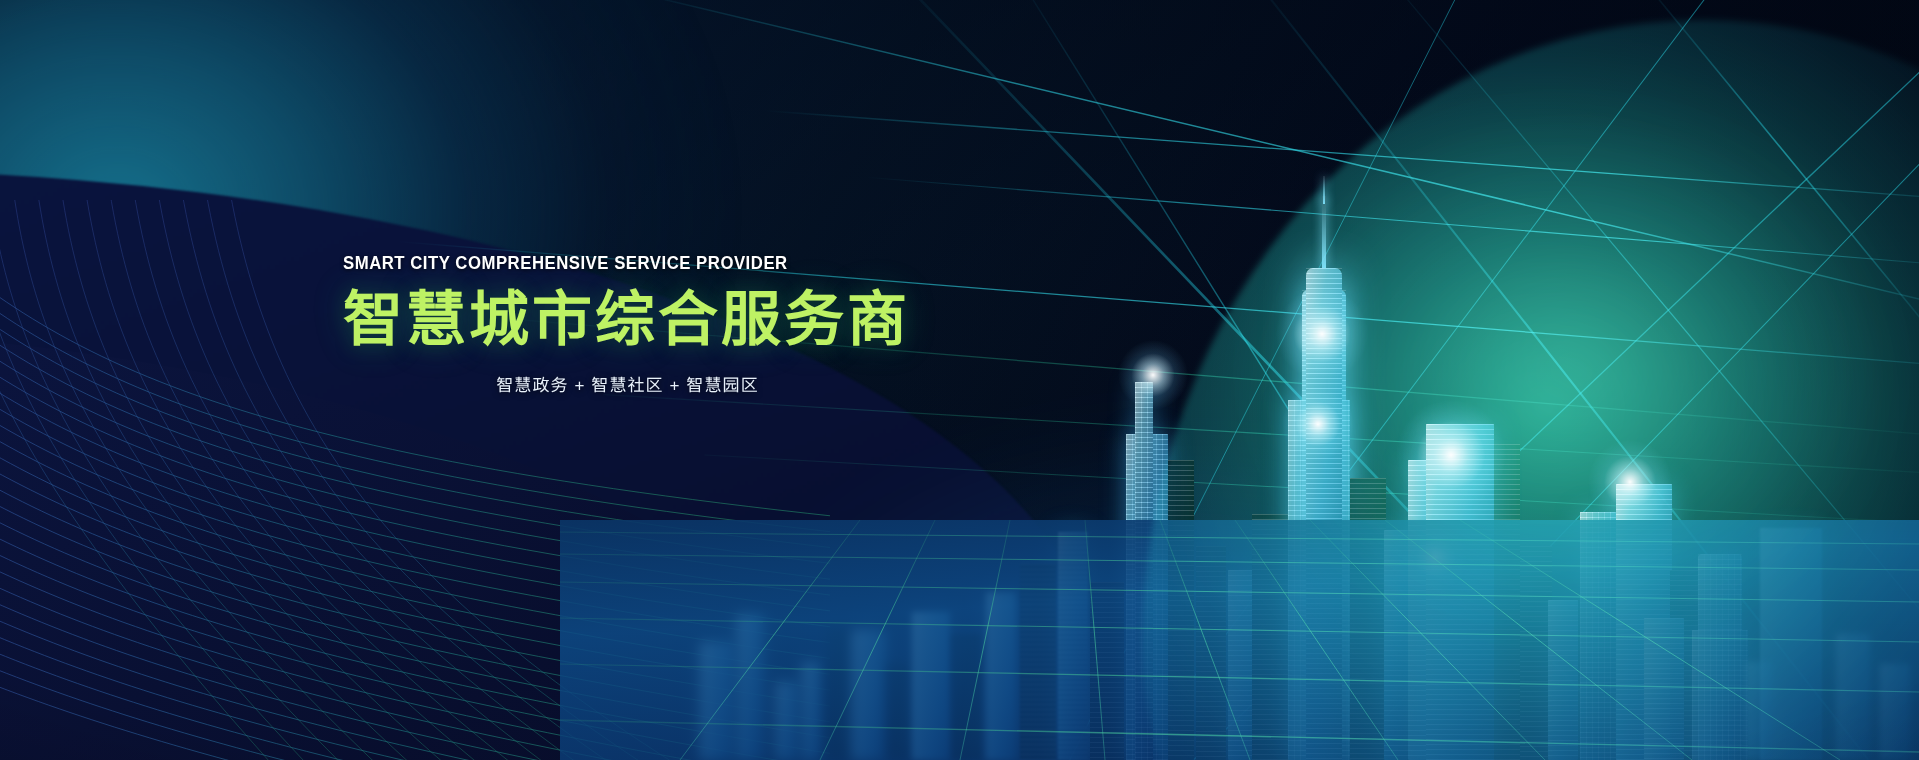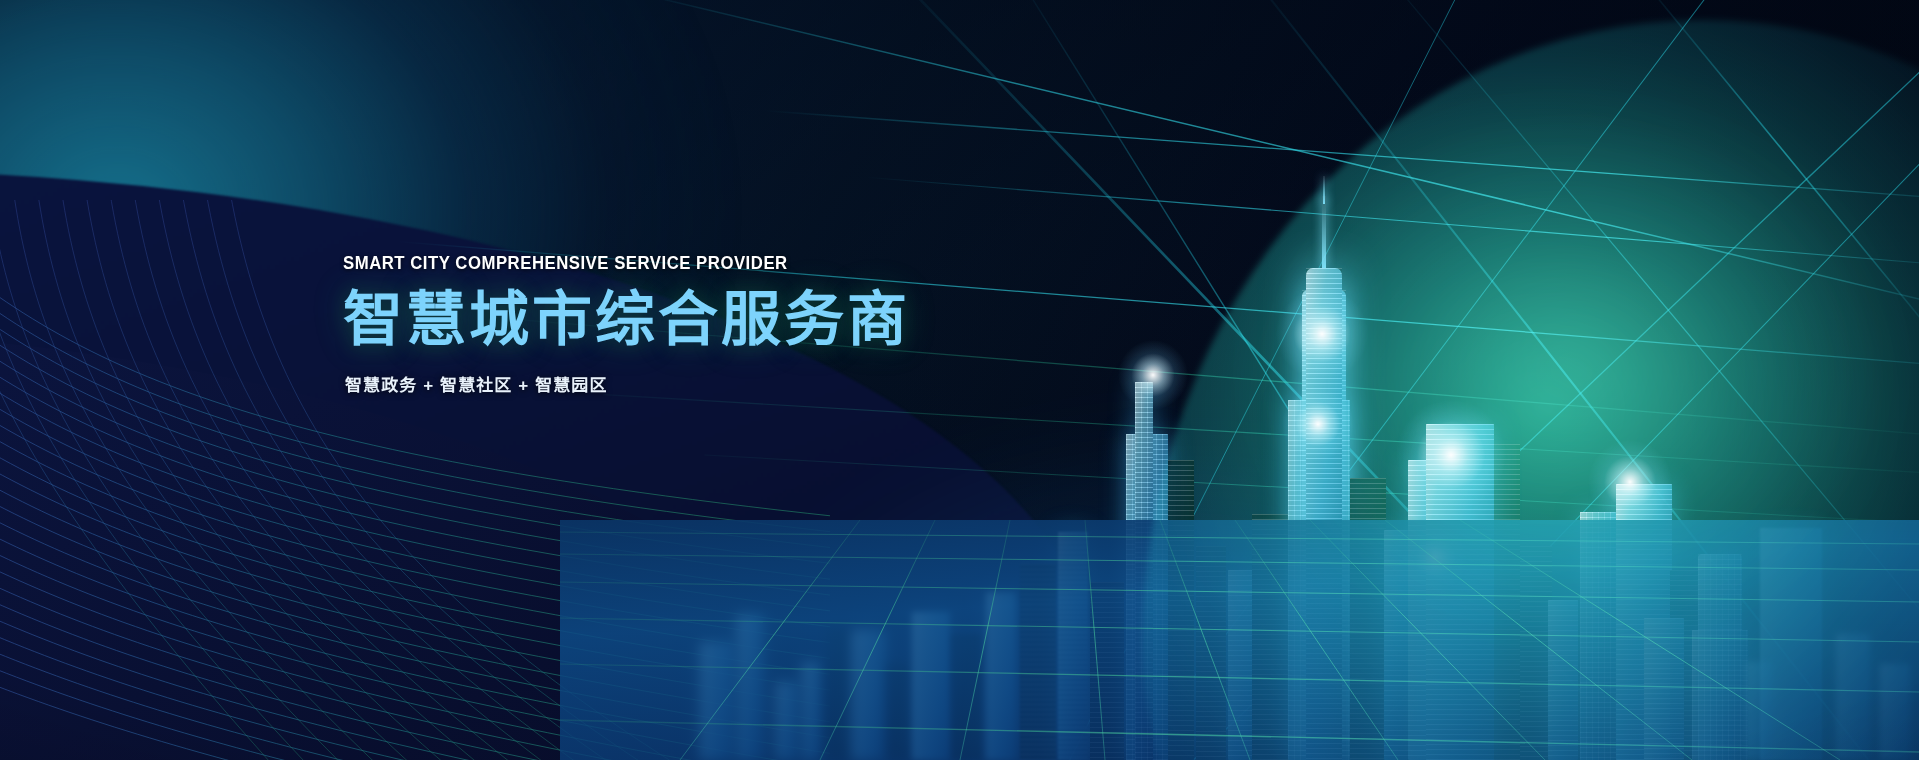--- a/index.html
+++ b/index.html
@@ -233,35 +233,36 @@
     transform: scaleX(0.88);
     transform-origin: left center;
     text-shadow: 0 1px 5px rgba(0,0,0,0.75);
     margin: 0;
   }
   .headline {
     font-family: "Liberation Sans", "DejaVu Sans", sans-serif;
     font-size: 60px;
     font-weight: 700;
     letter-spacing: 3px;
-    color: #7dd3fc;
+    color: #bef264;
     margin: 14px 0 0 0;
     white-space: nowrap;
     line-height: 1.08;
     text-shadow: 0 2px 16px rgba(10,60,50,0.65), 0 0 34px rgba(46,203,139,0.28);
   }
   .tagline {
     font-family: "Liberation Sans", "DejaVu Sans", sans-serif;
     font-size: 17px;
-    font-weight: 700;
+    font-weight: 400;
     letter-spacing: 1.1px;
     color: #e9f2fb;
     margin: 18px 0 0 2px;
     white-space: nowrap;
     text-shadow: 0 1px 6px rgba(0,0,0,0.8);
+    text-align: center;
   }
   .vignette {
     position: absolute;
     inset: 0;
     pointer-events: none;
     background:
       radial-gradient(130% 120% at 50% 46%, rgba(0,0,0,0) 52%, rgba(0,0,0,0.40) 88%, rgba(0,0,0,0.62) 100%);
   }
 </style>
 </head>

